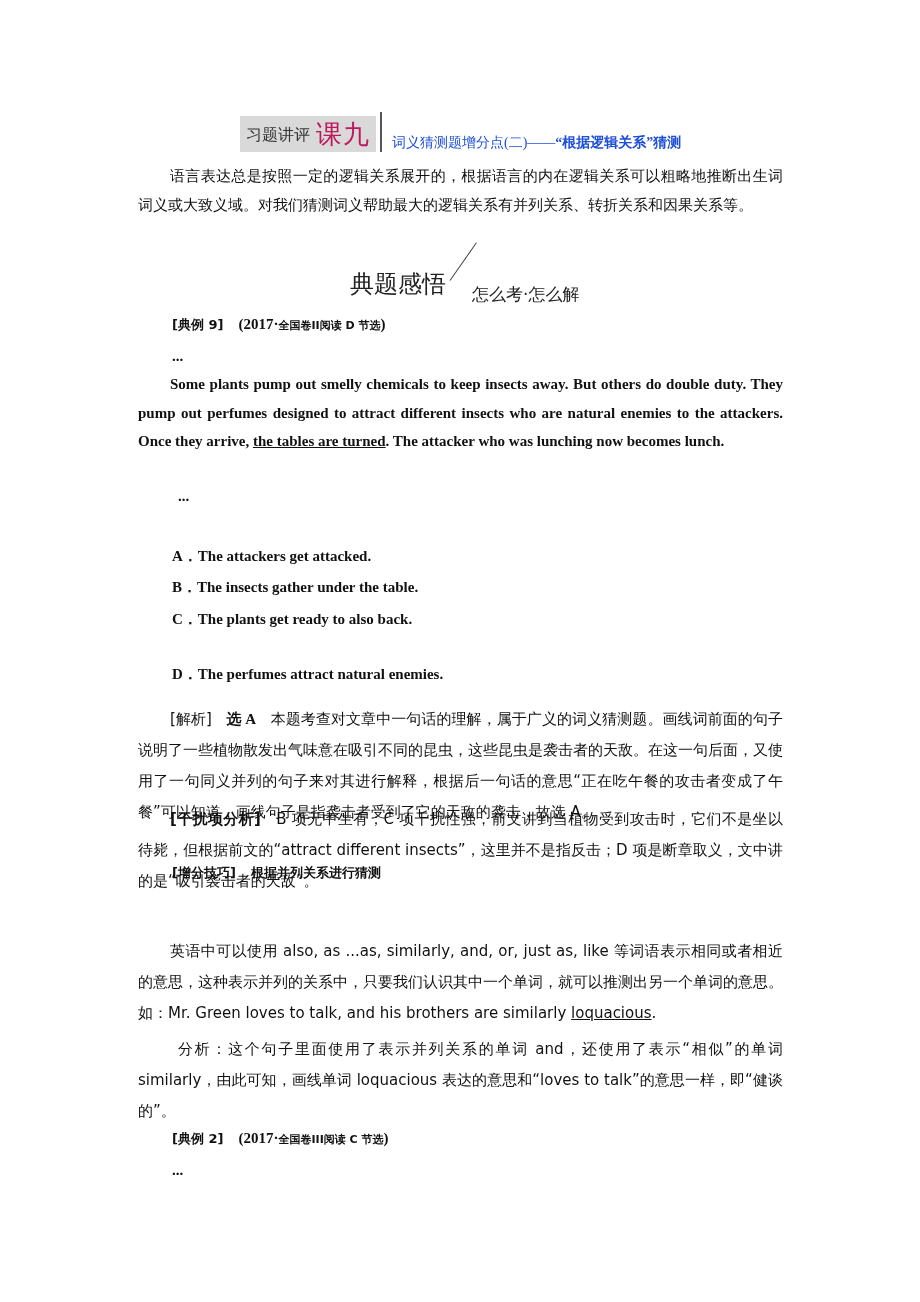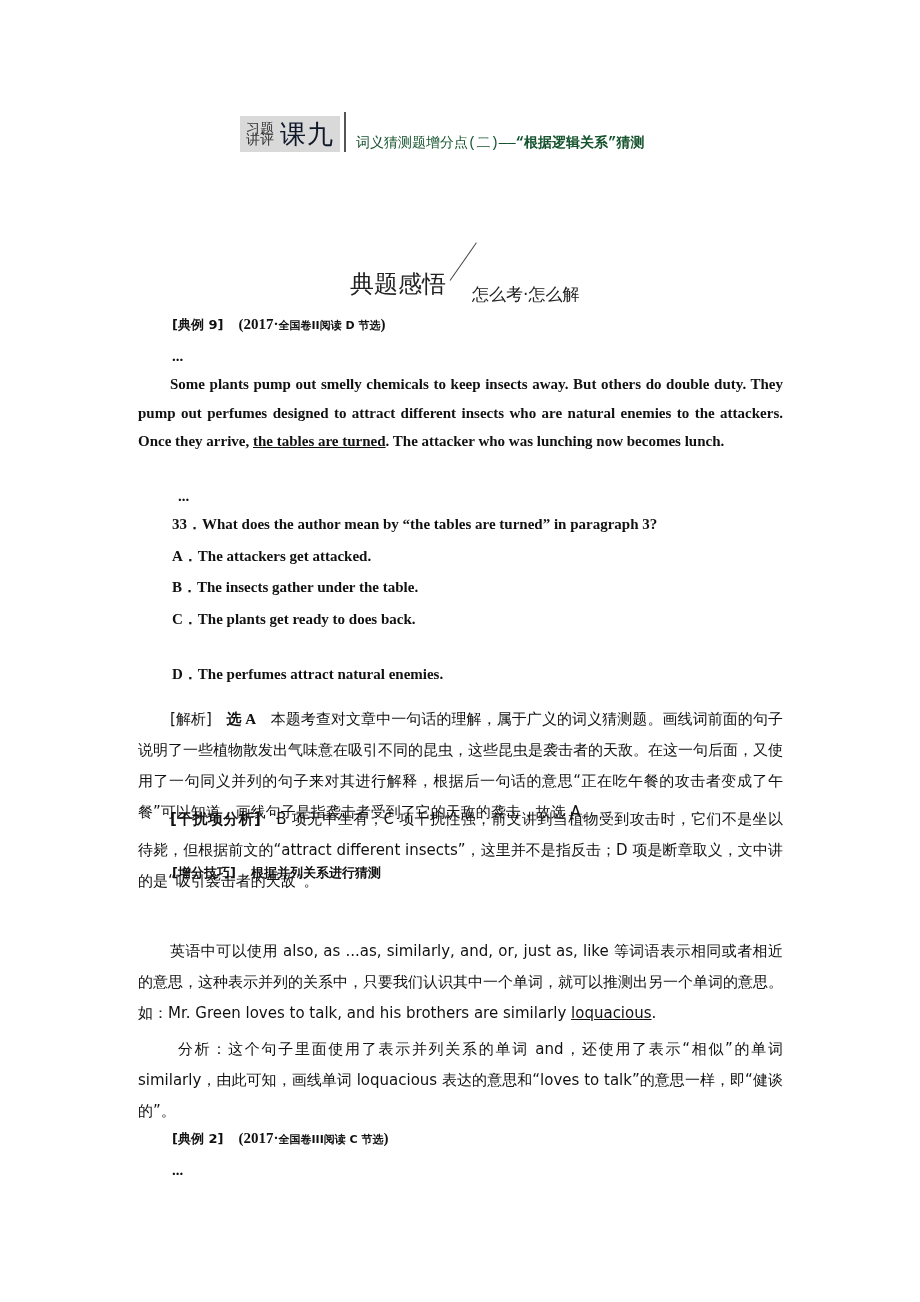--- a/index.html
+++ b/index.html
@@ -3,25 +3,25 @@
 <meta charset="utf-8">
 <style>
   html, body { margin: 0; padding: 0; background: #ffffff; }
   body { width: 920px; height: 1302px; position: relative; overflow: hidden;
          font-family: "DejaVu Serif", "Liberation Serif", serif; color: #111; }
   .page { position: absolute; left: 0; top: 0; width: 920px; height: 1302px; }
 
   
   .header { position: absolute; left: 240px; top: 110px; height: 42px; display: flex; align-items: flex-end; }
   .badge { display: flex; align-items: center; background: #d9d9d9; height: 36px; padding: 0 6px 0 6px; }
-  .badge-small { display: flex; flex-direction: column; font-family: "DejaVu Sans", sans-serif;
-                 font-size: 14px; line-height: 11px; color: #333; margin-right: 6px; }
-  .badge-big { font-family: "DejaVu Sans", sans-serif; font-size: 26px; color: #0f172a; letter-spacing: 1px; font-weight: 300; }
+  .badge-small { display: flex; font-family: "DejaVu Sans", sans-serif;
+                 font-size: 16px; line-height: 11px; color: #333; margin-right: 6px; }
+  .badge-big { font-family: "DejaVu Sans", sans-serif; font-size: 26px; color: #be185d; letter-spacing: 1px; font-weight: 300; }
   .badge-divider { width: 2px; height: 40px; background: #555; margin-left: 4px; }
-  .header-title { font-family: Liberation Mono, monospace; font-size: 14px; font-weight: bold; margin-left: 10px; margin-bottom: 0px; color: #14532d; white-space: nowrap; }
+  .header-title { font-family: Liberation Serif, serif; font-size: 14px; font-weight: bold; margin-left: 10px; margin-bottom: 0px; color: #1d4ed8; white-space: nowrap; }
   .header-title .light { font-weight: normal; }
 
   .para { position: absolute; left: 138px; width: 645px; font-size: 15px; line-height: 28.5px; text-align: justify; }
   .cn { font-family: "DejaVu Sans", sans-serif; }
   .b { font-weight: bold; font-family: "Liberation Serif", serif; }
   .indent { text-indent: 32px; }
   .u { text-decoration: underline; }
 
   
   .section-heading { position: absolute; left: 350px; top: 262px; display: flex; align-items: flex-end; }
@@ -46,46 +46,46 @@
         <span>讲评</span>
       </div>
       <span class="badge-big">课九</span>
     </div>
     <div class="badge-divider"></div>
     <div class="header-title">
       <span class="light">词义猜测题增分点(二)——</span><span>“根据逻辑关系”猜测</span>
     </div>
   </div>
 
+  <div class="para cn indent" style="top:162px;">语言表达总是按照一定的逻辑关系展开的，根据语言的内在逻辑关系可以粗略地推断出生词词义或大致义域。对我们猜测词义帮助最大的逻辑关系有并列关系、转折关系和因果关系等。</div>
 
   <div class="section-heading">
     <span class="sh-main">典题感悟</span>
     <span class="sh-slash"></span>
     <span class="sh-sub">怎么考·怎么解</span>
   </div>
 
   <div class="line" style="top:316px;">
     <span class="cn-b">[典例 9]</span>&nbsp;&nbsp;&nbsp;&nbsp;<span>(2017·</span><span class="cn-small">全国卷II阅读 D 节选</span><span>)</span>
   </div>
   <div class="line" style="top:348px;">...</div>
 
   <div class="para b indent" style="top:370px;">
     <span>Some plants pump out smelly chemicals to keep insects away. But others do double duty. They pump out perfumes designed to attract different insects who are natural enemies to the attackers. Once they arrive, </span><span class="u">the tables are turned</span><span>. The attacker who was lunching now becomes lunch.</span>
   </div>
   <div class="line" style="left:178px; top:488px;">...</div>
 
-  <div class="line" style="top:515px;">33．What does the author mean by “the tables are turned” in paragraph 3?</div>
   <div class="line" style="top:547px;">
     <span>A．</span><span>The attackers get attacked.</span>
   </div>
   <div class="line" style="top:578px;">
     <span>B．</span><span>The insects gather under the table.</span>
   </div>
   <div class="line" style="top:610px;">
-    <span>C．</span><span>The plants get ready to does back.</span>
+    <span>C．</span><span>The plants get ready to also back.</span>
   </div>
   <div class="line" style="top:641px;margin-top:24px;">
     <span>D．</span><span>The perfumes attract natural enemies.</span>
   </div>
 
   <div class="para cn indent" style="top:704px; line-height:31px;">
     <span>[解析]</span>&nbsp;&nbsp;&nbsp;<span class="b">选 A</span>&nbsp;&nbsp;&nbsp;<span>本题考查对文章中一句话的理解，属于广义的词义猜测题。画线词前面的句子说明了一些植物散发出气味意在吸引不同的昆虫，这些昆虫是袭击者的天敌。在这一句后面，又使用了一句同义并列的句子来对其进行解释，根据后一句话的意思“正在吃午餐的攻击者变成了午餐”可以知道，画线句子是指袭击者受到了它的天敌的袭击，故选 A。</span>
   </div>
 
   <div class="para cn indent" style="top:804px; line-height:31px;">

